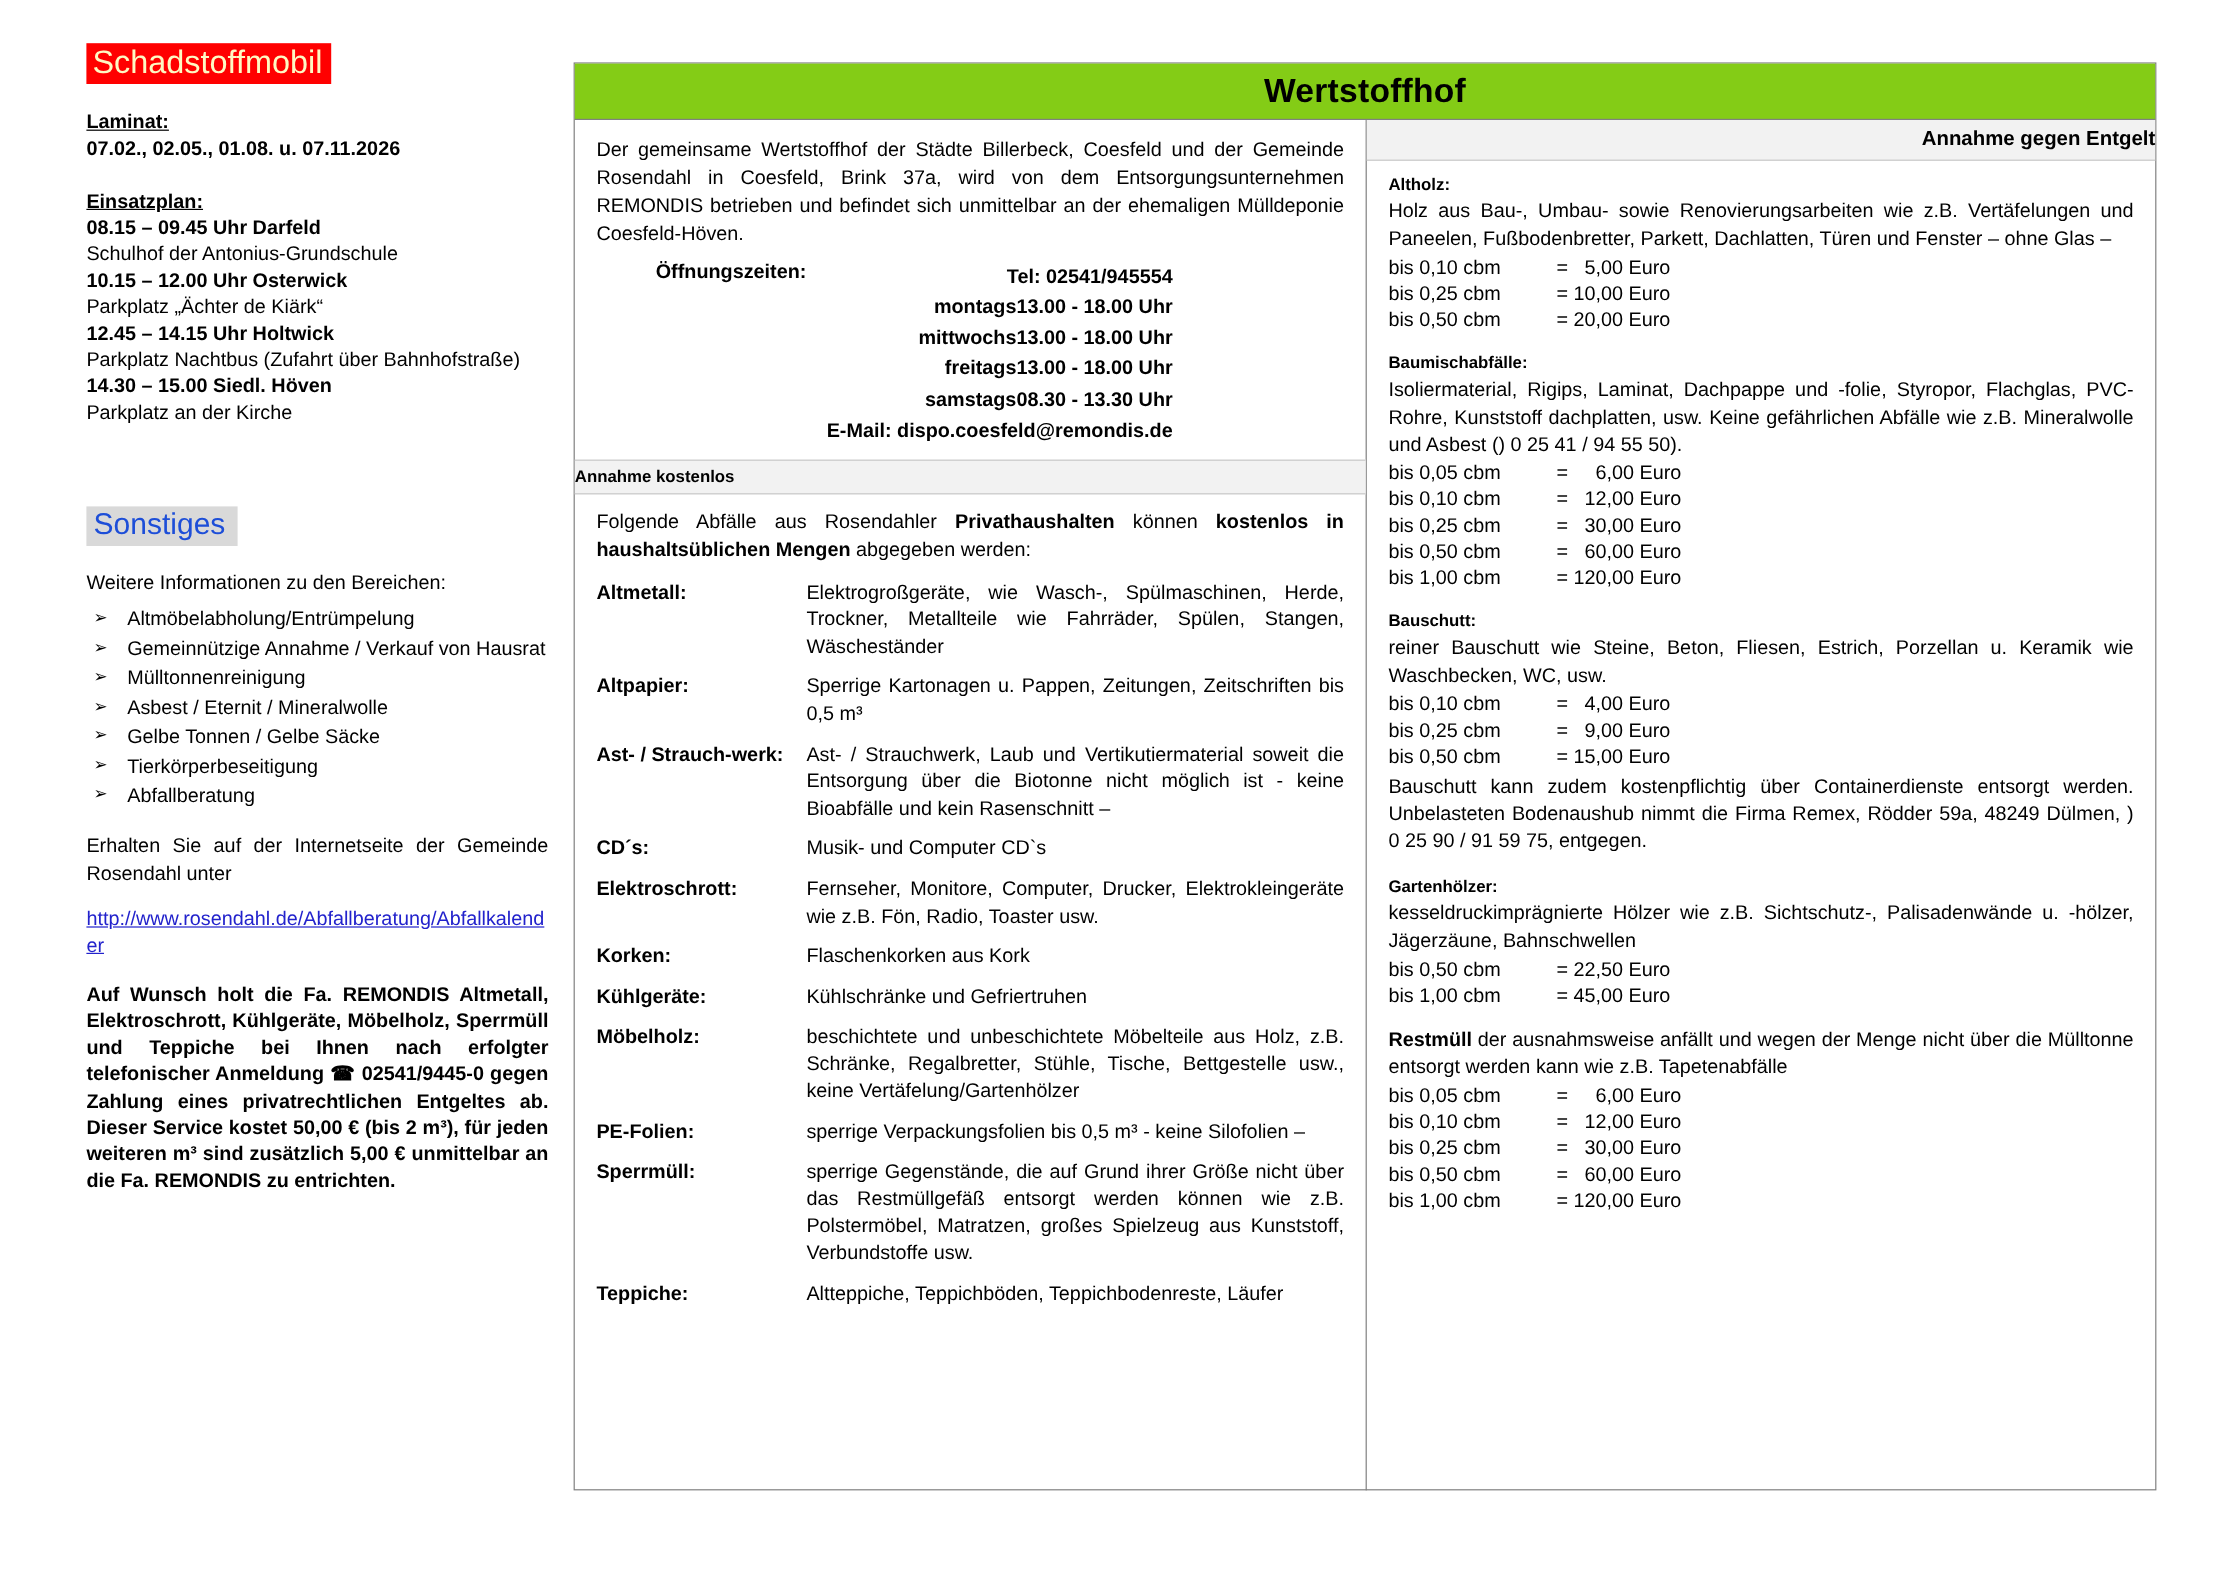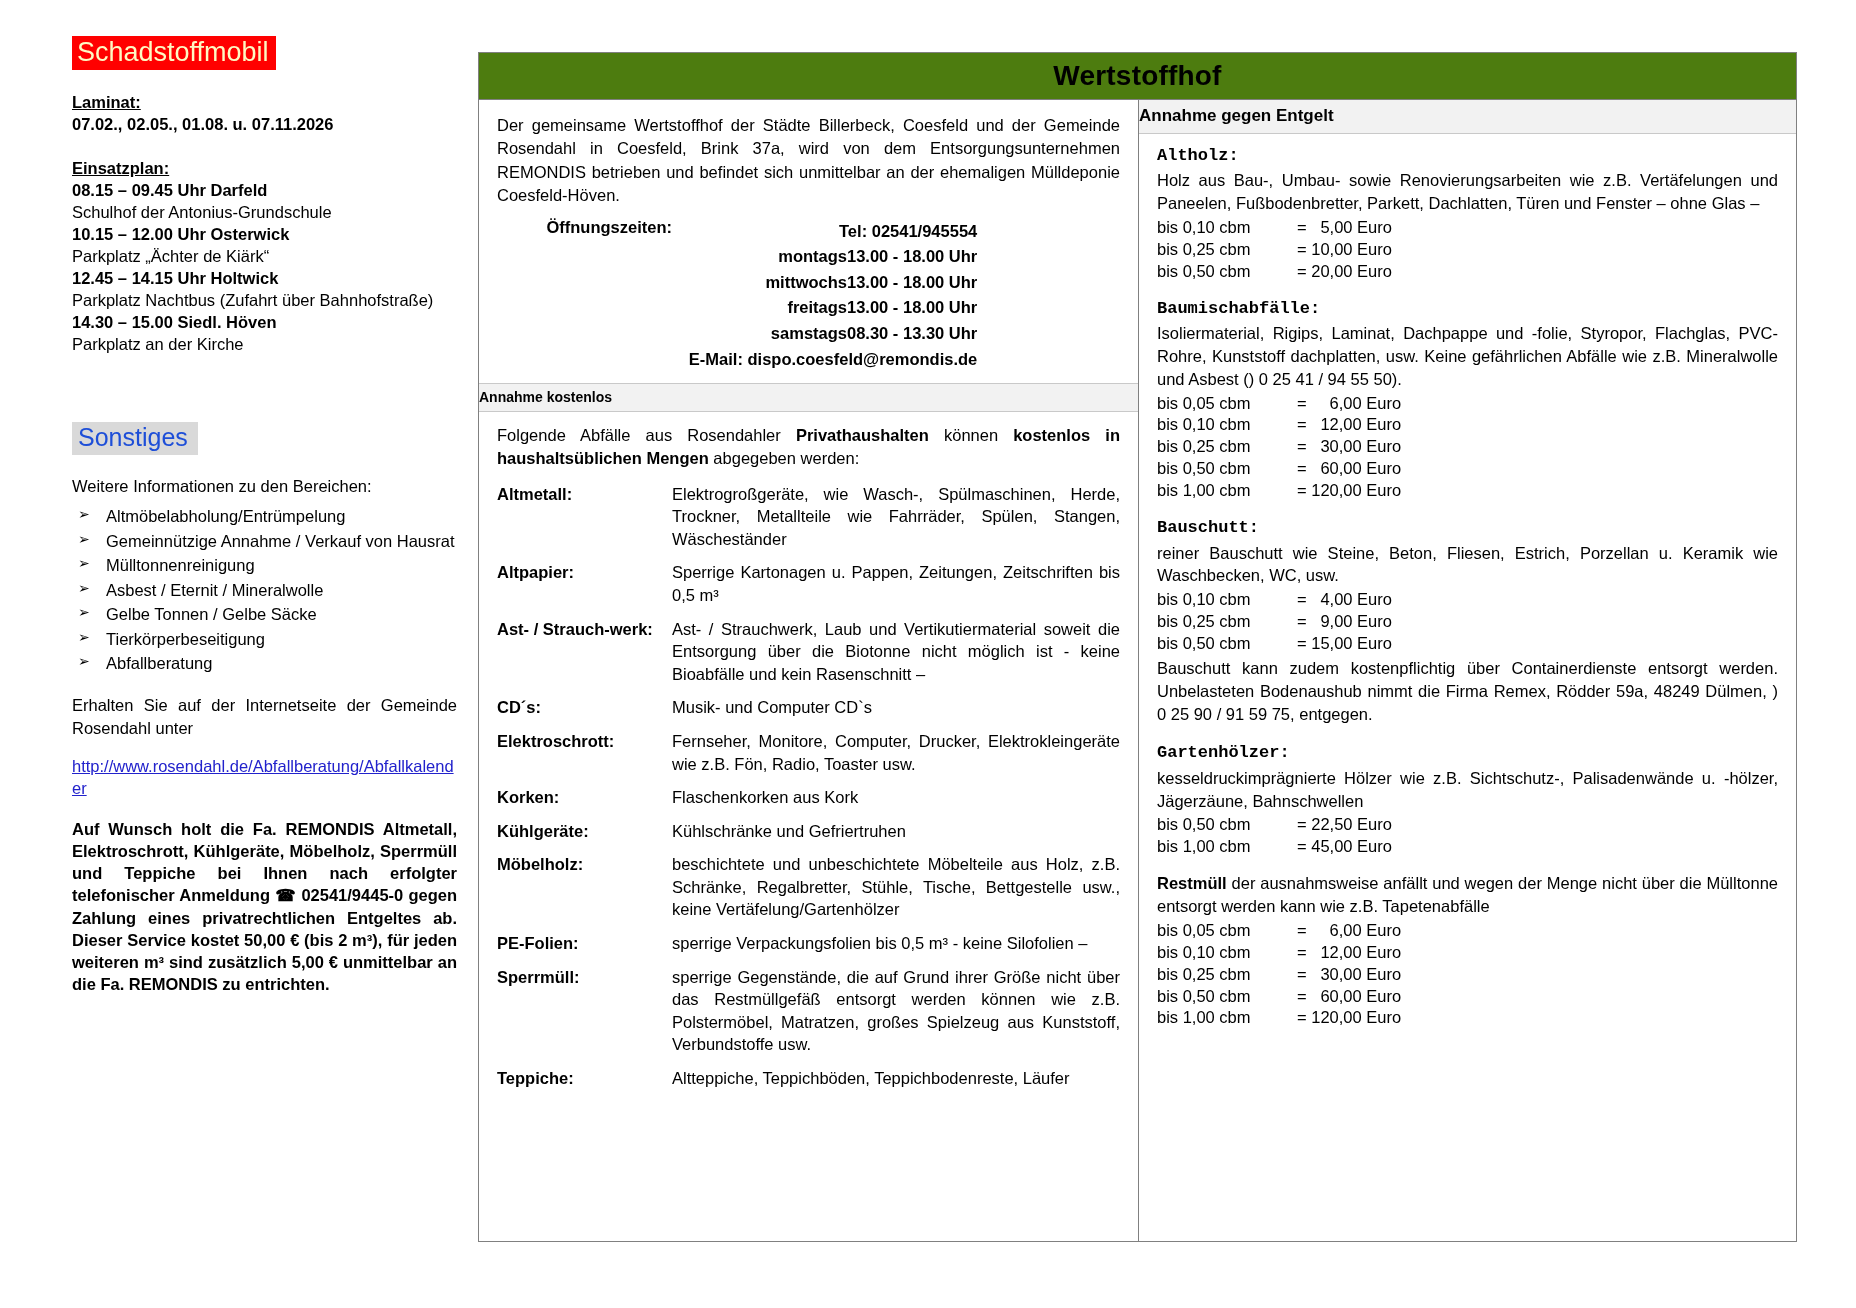--- a/index.html
+++ b/index.html
@@ -52,21 +52,21 @@
 
   
   .panel{
     position:absolute;left:478px;top:52px;width:1319px;height:1190px;
     border:1px solid #808080;
     box-sizing:border-box;
     background:#fff;
   }
   .panel-header{
     height:46px;border-bottom:1px solid #808080;
-    background:#4d7c0f;
+    background:#84cc16;
     display:flex;align-items:center;justify-content:center;
   }
   .panel-header h1{
     margin:0;font-size:28px;font-weight:bold;letter-spacing:0.2px;
   }
   .cols{display:flex;height:1142px;}
   .col-left{width:660px;border-right:1px solid #808080;box-sizing:border-box;}
   .col-right{width:657px;box-sizing:border-box;}
 
   .intro{
@@ -84,34 +84,34 @@
 
   .band{
     background:#f2f2f2;
     border-top:1px solid #c9c9c9;border-bottom:1px solid #c9c9c9;
     text-align:left;font-weight:bold;font-size:14px;
     padding:5px 0 6px 0;margin-top:10px;
   }
   .band-r{
     background:#f2f2f2;
     border-bottom:1px solid #c9c9c9;
-    text-align:left;font-weight:bold;font-size:17px;
+    text-align:right;font-weight:bold;font-size:17px;
     padding:6px 0 7px 0;
   }
   .kostenlos-intro{
     font-size:16.5px;line-height:1.42;padding:12px 18px 0 18px;text-align:justify;
   }
   .deflist{padding:12px 18px 0 18px;}
   .defrow{display:flex;font-size:16.5px;line-height:1.37;margin-bottom:11px;}
   .defterm{width:175px;font-weight:bold;flex:0 0 175px;}
   .defdesc{flex:1;text-align:justify;}
 
   
   .rc{padding:10px 18px 0 18px;font-size:16.5px;line-height:1.38;}
-  .rc h3{font-size:17px;font-weight:bold;margin:0 0 2px 0;font-family:Liberation Mono, monospace;}
+  .rc h3{font-size:14px;font-weight:bold;margin:0 0 2px 0;}
   .rc p{margin:0 0 2px 0;text-align:justify;}
   .rc .gap{height:14px;}
   .price-row{display:flex;line-height:1.33;}
   .price-l{width:140px;flex:0 0 140px;}
   .price-r{white-space:pre;}
 </style>
 </head>
 <body>
 
 <div class="page">

